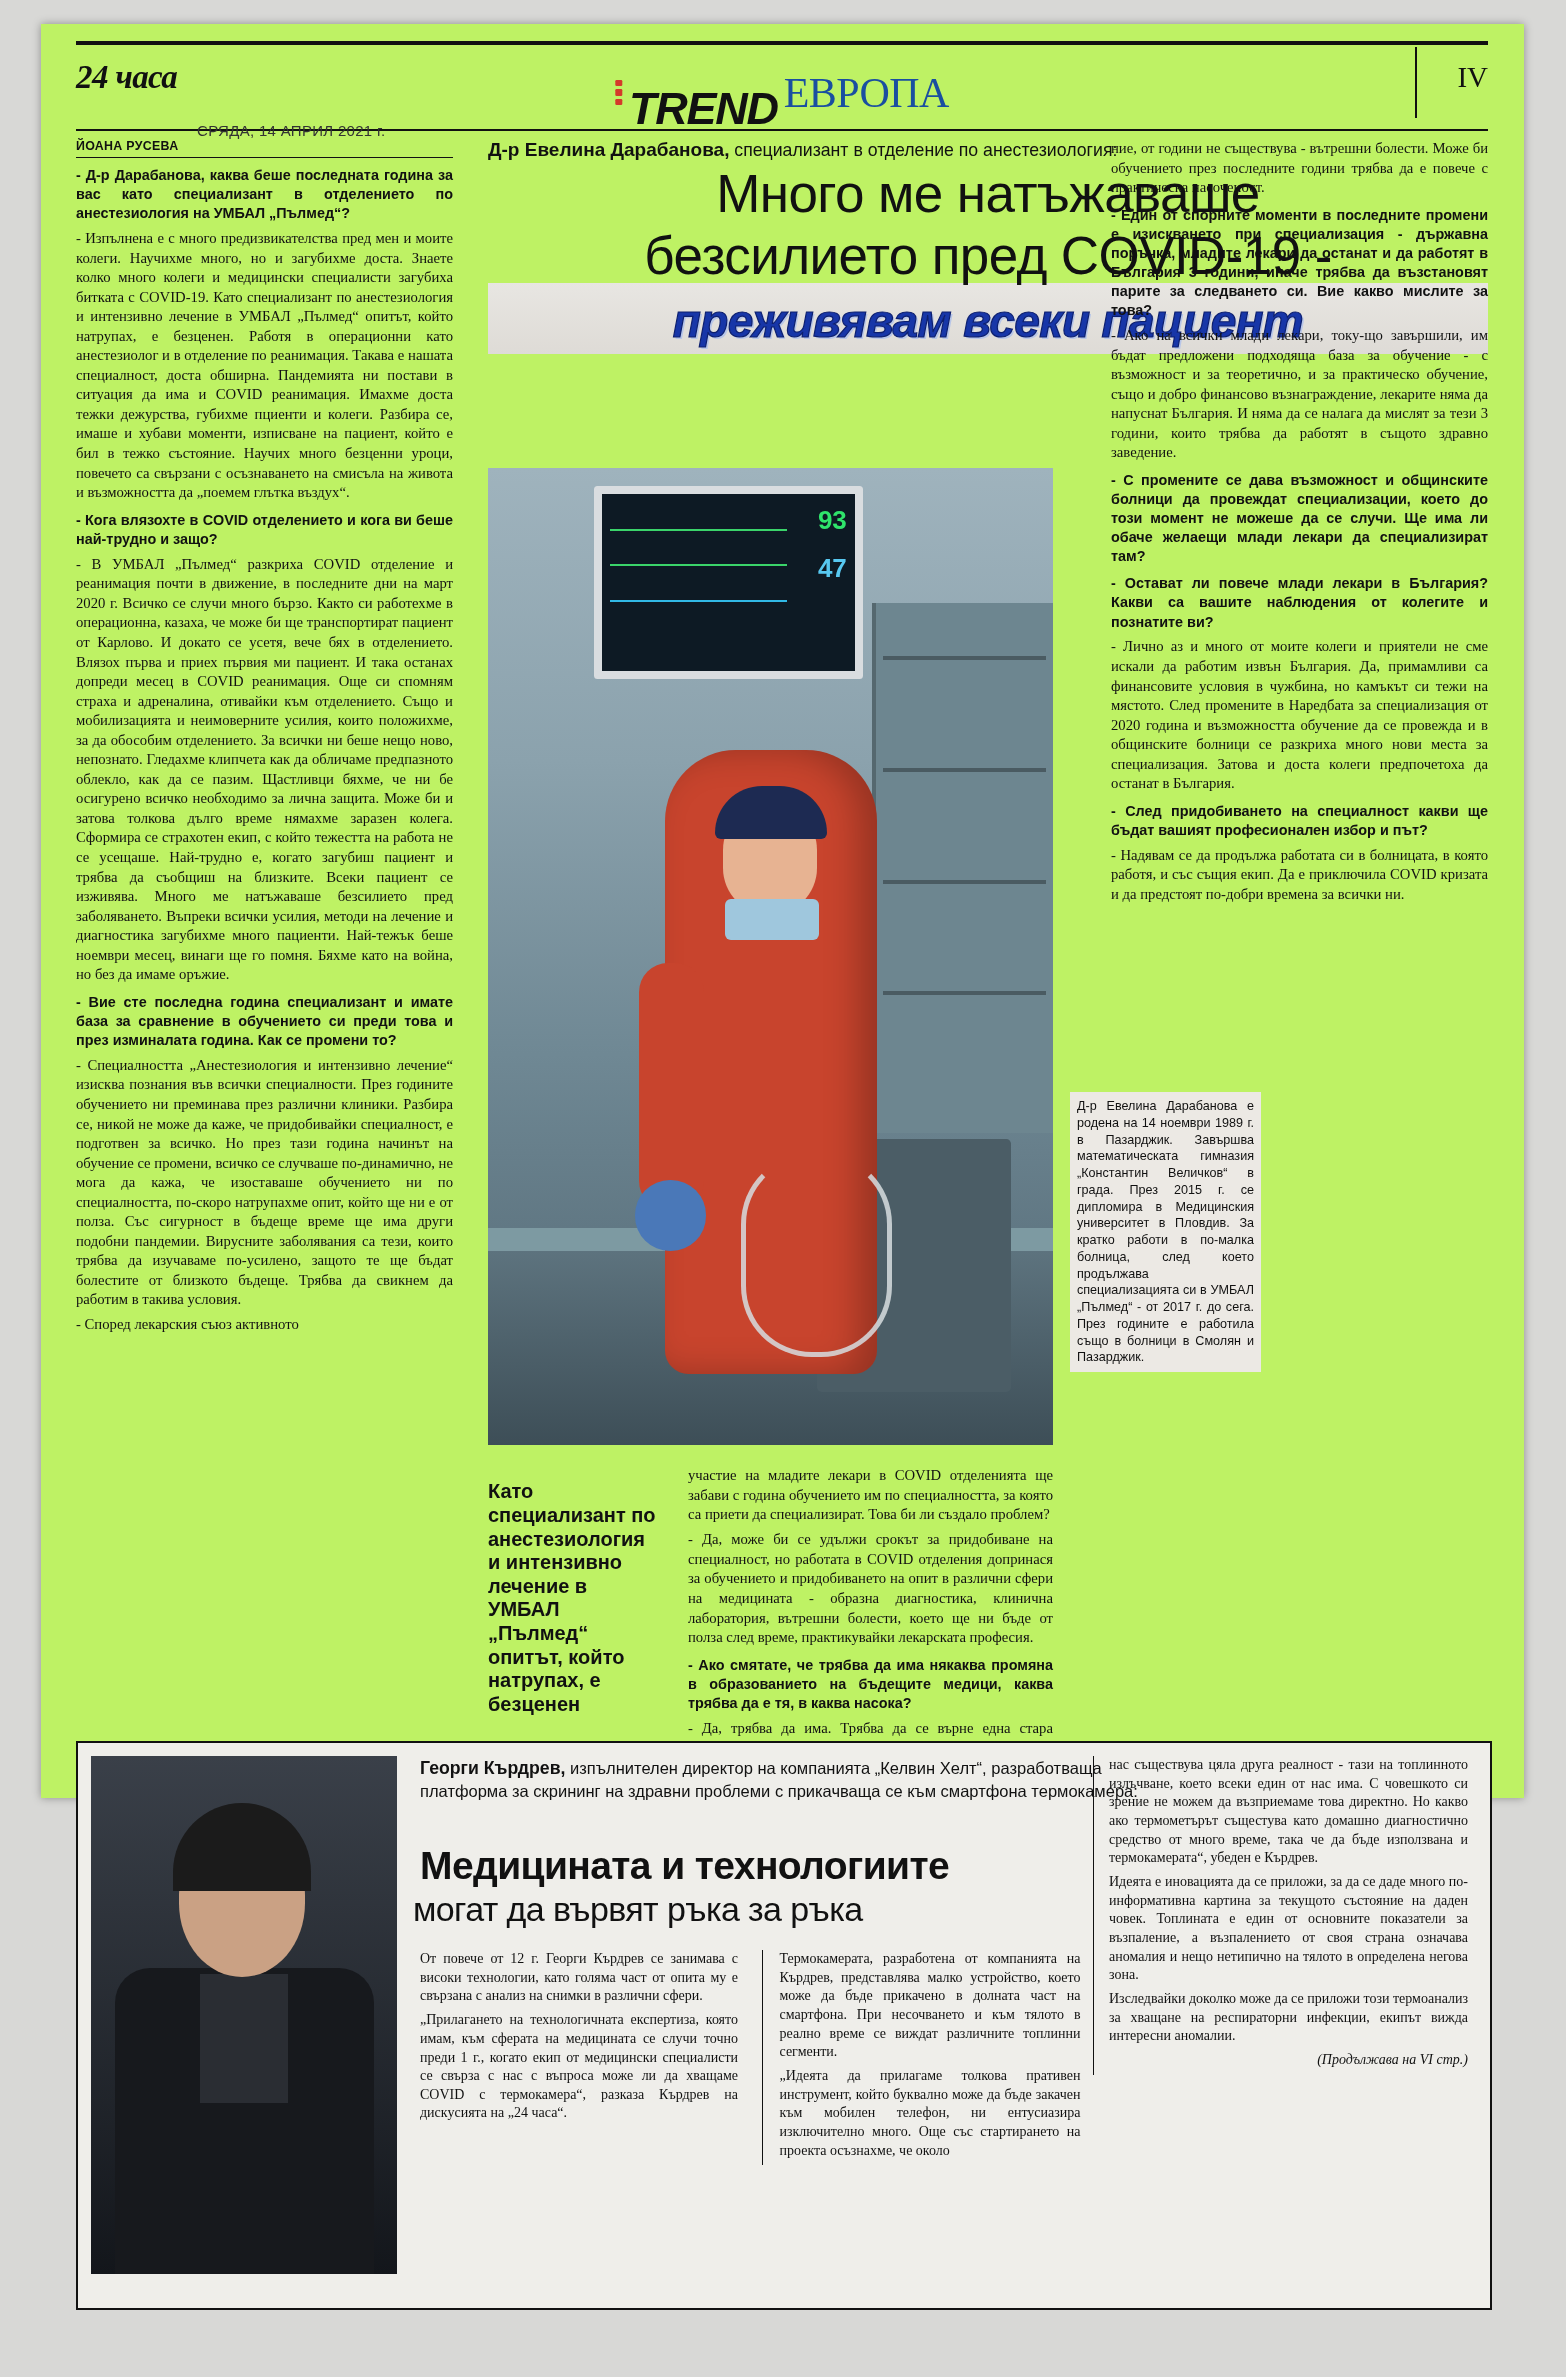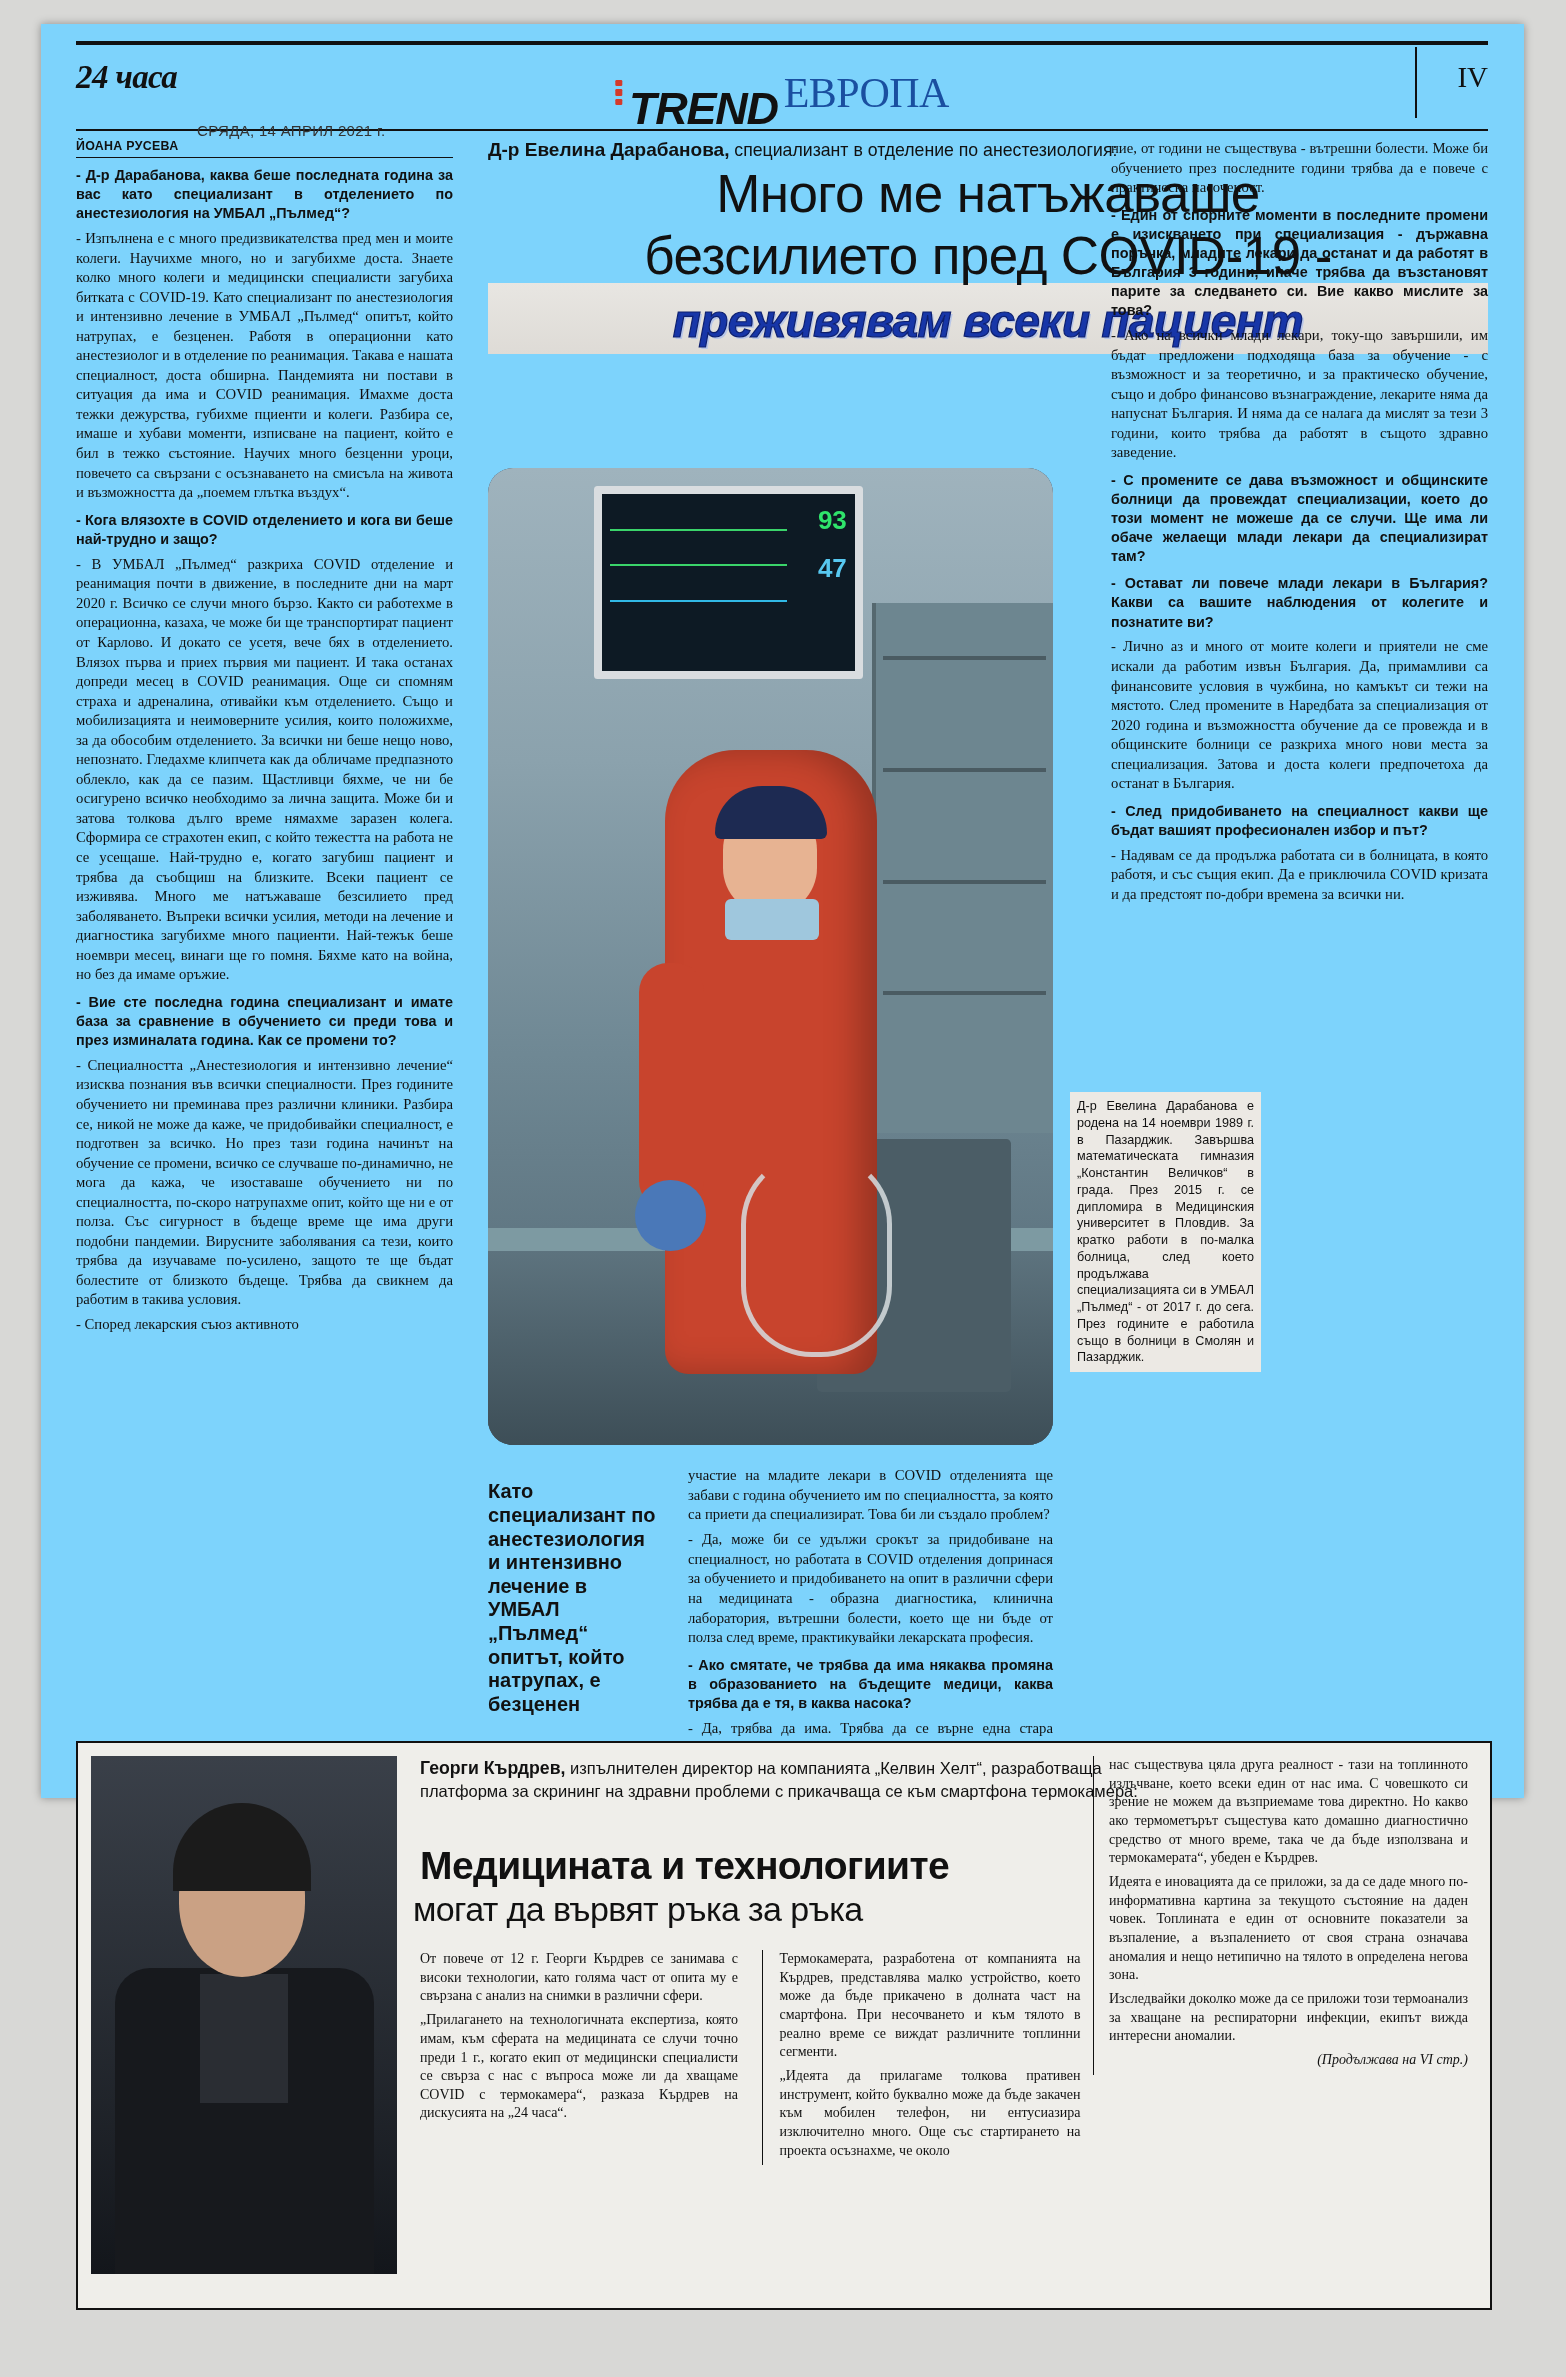--- a/index.html
+++ b/index.html
@@ -1,21 +1,21 @@
 <!DOCTYPE html>
 <html style="font-size:9.4px"><head>
 <meta charset="utf-8">
 <style>
   html,body{margin:0;padding:0;background:#b9b9b9;}
   body{font-family:"Liberation Serif", serif;}
   .page{
     width:1567px;height:2377px;background:#d8d8d6;position:relative;overflow:hidden;
   }
   .sheet{
-    position:absolute;left:41px;top:23.5px;width:1483px;height:1774px;background:#7dd3fc;
+    position:absolute;left:41px;top:23.5px;width:1483px;height:1774px;background:#bef264;
     box-shadow:0 0 8.2px rgba(0,0,0,.35);
   }
   .inner{position:absolute;left:35px;top:17.7px;width:1412px;height:2283px;}
 
   
   .masthead{position:relative;height:88px;border-bottom:2.9px solid #111;}
   .rule-top{position:absolute;left:0;top:0;width:100%;height:4.1px;background:#111;}
   .brand{position:absolute;left:0;top:17.7px;font-family:"Liberation Serif",serif;font-style:italic;font-weight:bold;font-size:33px;color:#111;letter-spacing:-0.6px;}
   .dateline{position:absolute;left:121px;top:34px;font-family:"Liberation Sans",sans-serif;font-size:15px;color:#333;letter-spacing:0.3px;margin-top:47px;}
   .trendwrap{position:absolute;left:50%;top:9.4px;transform:translateX(-50%);display:flex;align-items:center;gap:5.9px;}
@@ -43,21 +43,21 @@
   .subhead{
     margin-top:8.2px;text-align:center;
     font-family:"Liberation Sans",sans-serif;font-weight:bold;font-style:italic;
     font-size:46px;letter-spacing:-0.6px;color:#1736a8;
     -webkit-text-stroke:1.2px #0d1f6e;
     text-shadow:1.8px 1.8px 0 #b8c6e8;
   }
   .subhead-band{background:linear-gradient(#e8e6e2,#dedbd6);padding:2.4px 0 5.9px;}
 
   
-  .photo{position:absolute;left:412px;top:329px;width:565px;height:977px;background:#2b3a4a;overflow:hidden;border-radius:25px;}
+  .photo{position:absolute;left:412px;top:329px;width:565px;height:977px;background:#2b3a4a;overflow:hidden;}
   .ph-wall{position:absolute;inset:0;background:linear-gradient(180deg,#9fb3bd 0%,#8ba2ad 30%,#6f8894 60%,#4f6470 100%);}
   .ph-mon{position:absolute;left:106px;top:17.7px;width:253px;height:177px;background:#0d1a24;border:8.2px solid #d9dde0;border-radius:3.5px;}
   .ph-mon .trace{position:absolute;left:8.2px;top:35px;width:177px;height:1.8px;background:#3ad46a;box-shadow:0 35px 0 #3ad46a,0 71px 0 #31b9e6;}
   .ph-mon .nums{position:absolute;right:8.2px;top:10.6px;color:#2fe46b;font-family:"Liberation Sans",sans-serif;font-size:26px;font-weight:bold;}
   .ph-mon .nums2{position:absolute;right:8.2px;top:59px;color:#57c8f0;font-family:"Liberation Sans",sans-serif;font-size:26px;font-weight:bold;}
   .ph-cab{position:absolute;right:0;top:135px;width:177px;height:530px;background:#6d8690;border-left:4.7px solid #55686f;}
   .ph-cab i{position:absolute;left:7px;right:7px;height:3.5px;background:#4a5b62;}
   .ph-bench{position:absolute;left:0;right:0;bottom:194px;height:23.5px;background:#7d9aa2;}
   .ph-floor{position:absolute;left:0;right:0;bottom:0;height:194px;background:linear-gradient(#5d737e,#3d4e57);}
   .ph-person{position:absolute;left:177px;bottom:71px;width:212px;height:624px;background:#c8442d;border-radius:71px 71px 23.5px 23.5px;box-shadow:inset -17.7px 0 35px rgba(0,0,0,.25);}

